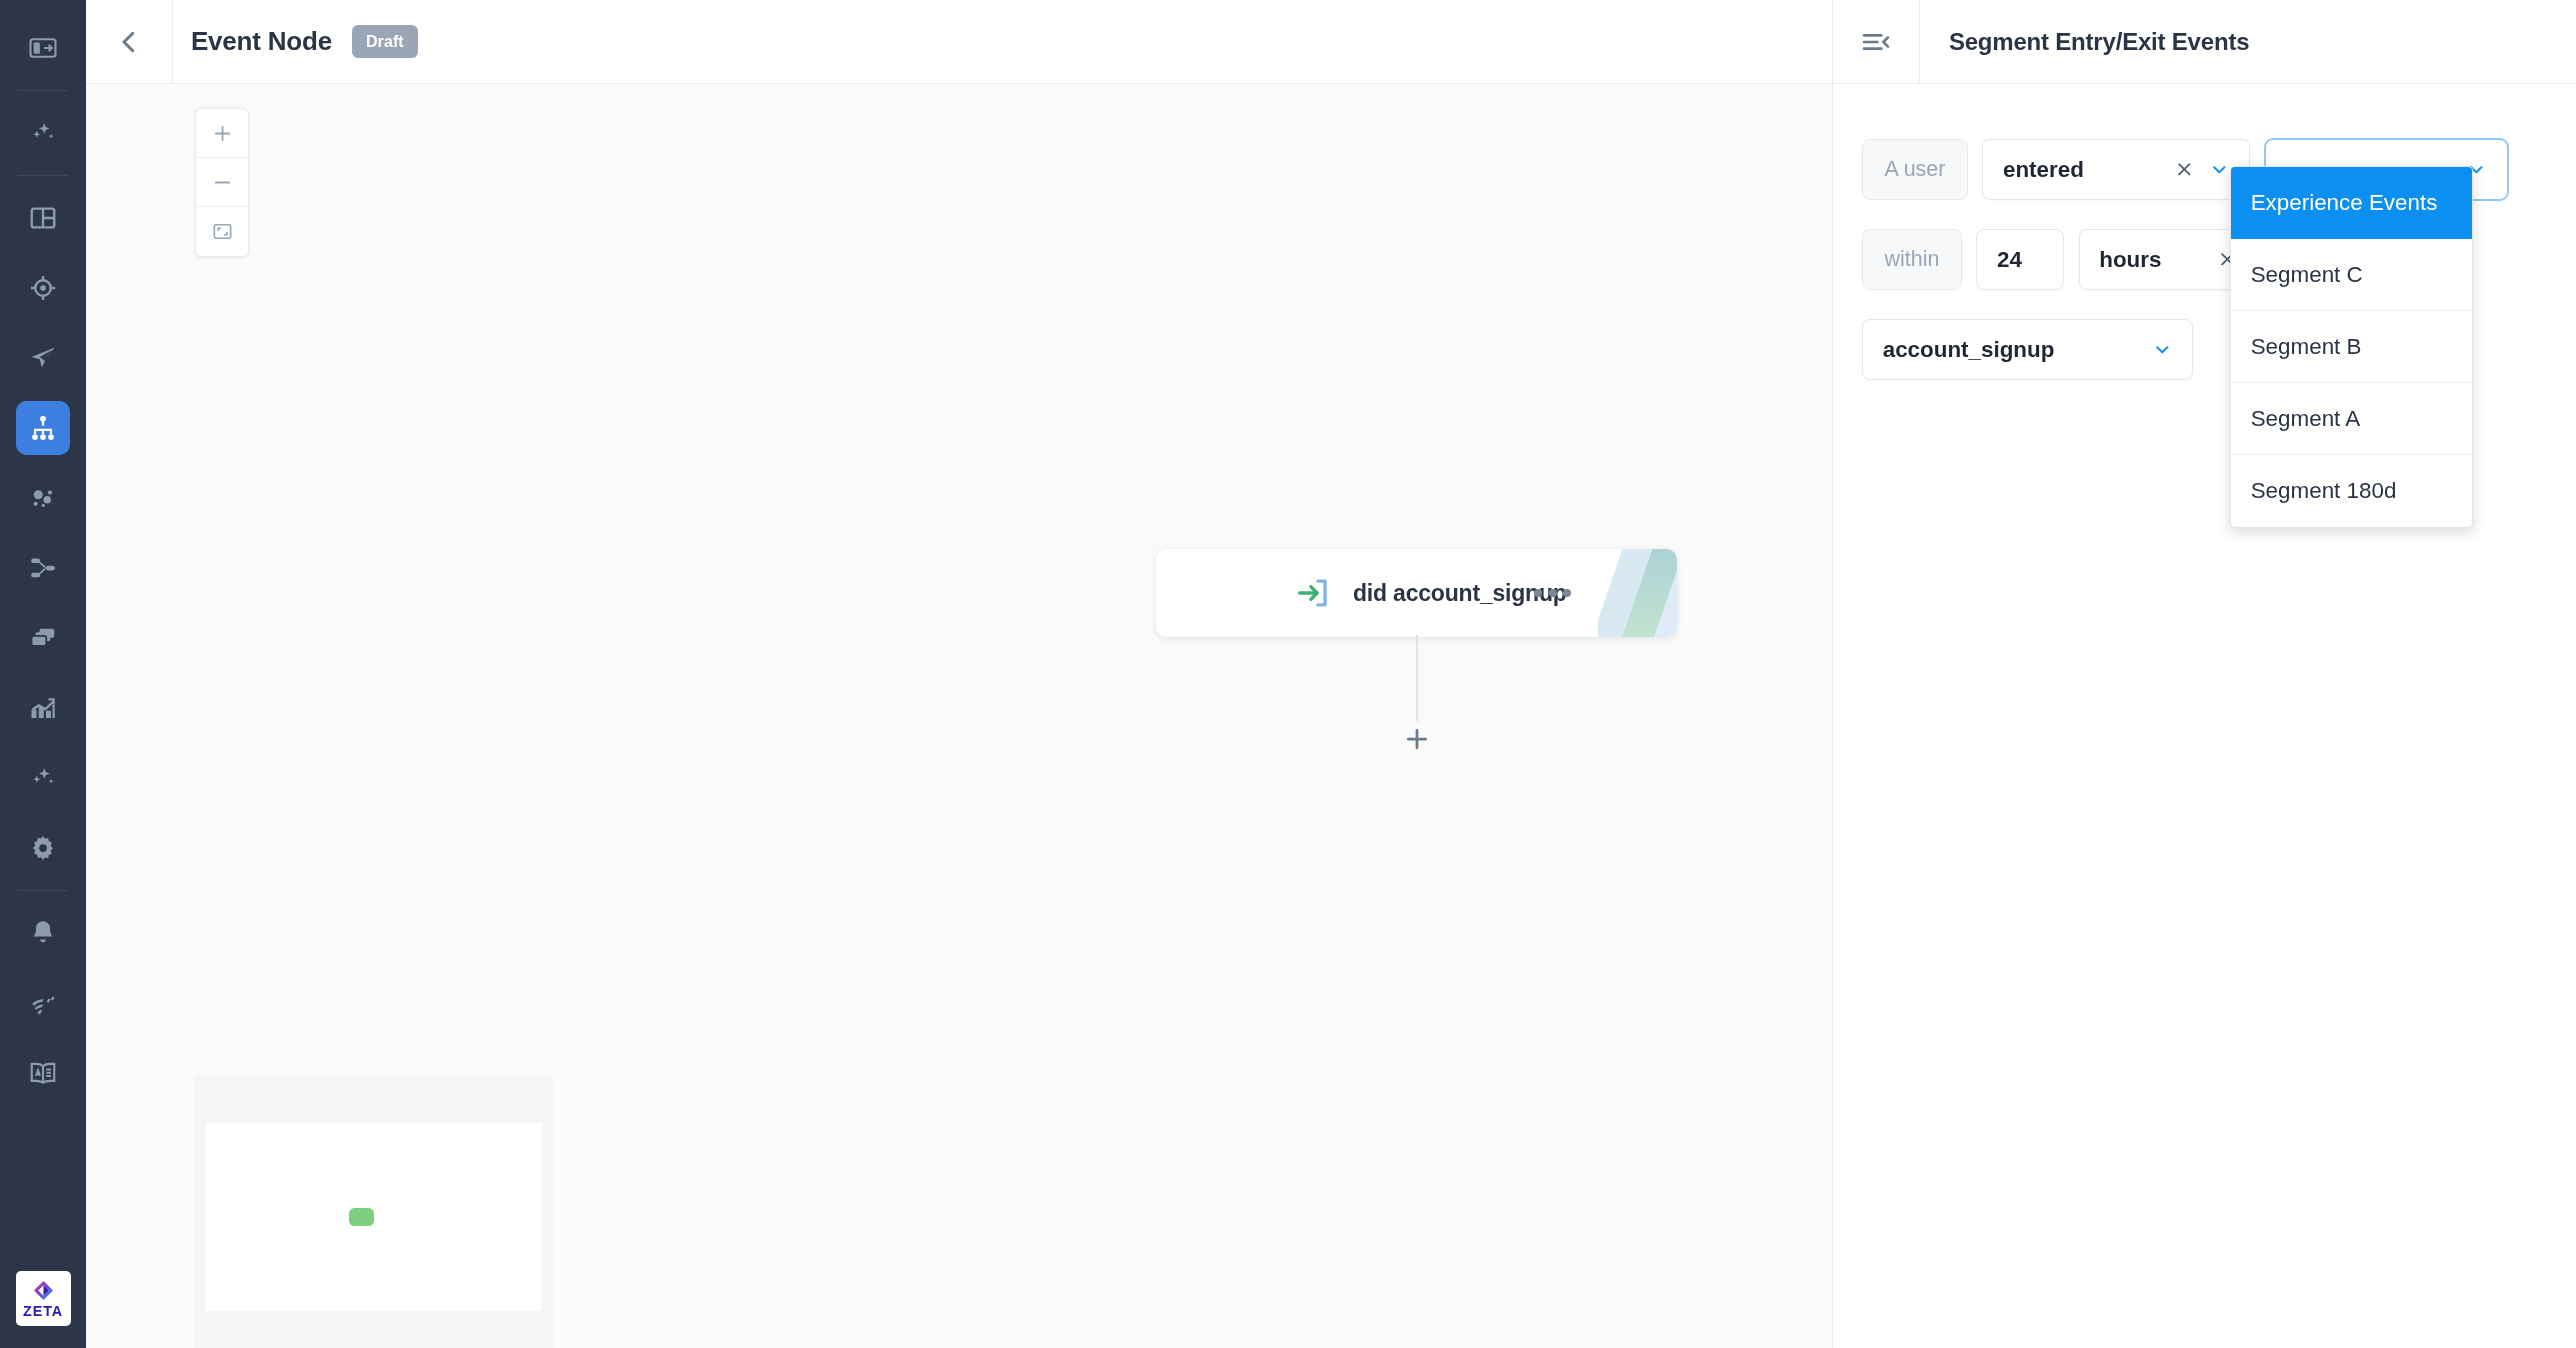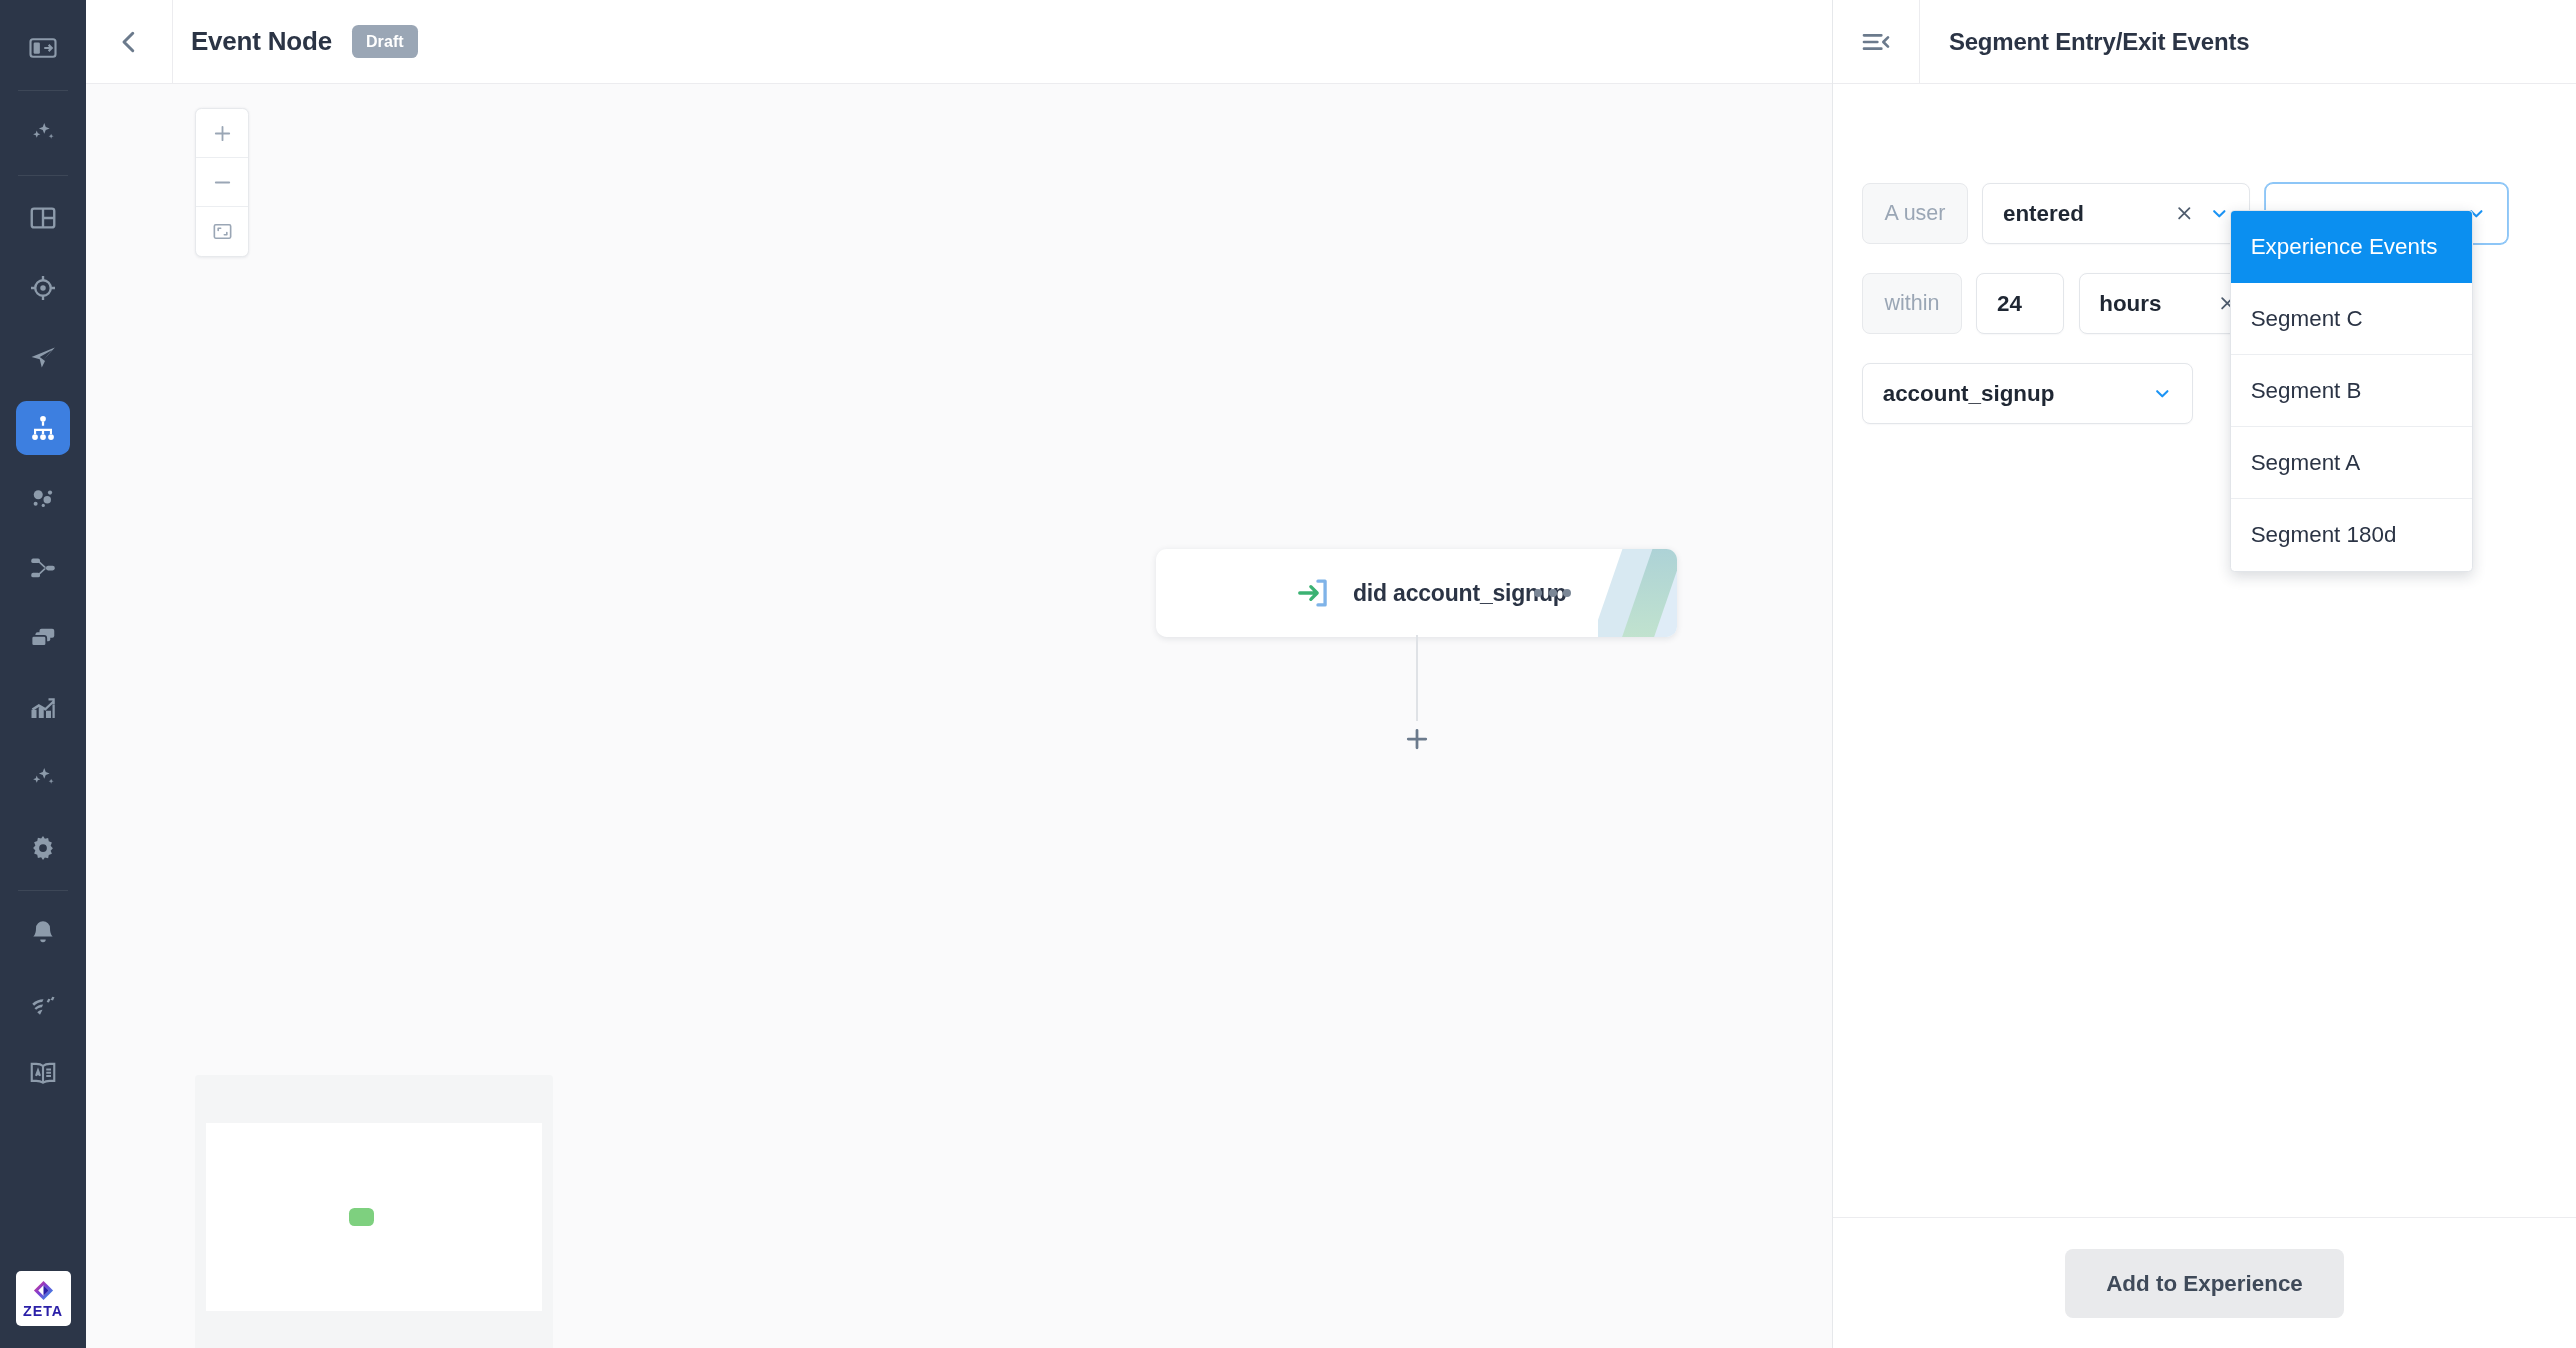--- a/index.html
+++ b/index.html
@@ -117,21 +117,21 @@
     position: absolute; left: 10.7px; top: 48px; width: 336px; height: 188px; background: #ffffff;
   }
   .minimap-node {
     position: absolute; left: 143px; top: 85px; width: 25px; height: 18px;
     border-radius: 5.4px; background: #7ed07f;
   }
 
   
   .panel {
     width: 744px; flex: 0 0 744px; height: 1349px; background: #ffffff;
-    border-left: 0.9px solid #e6e8eb; position: relative; display: flex; flex-direction: column; gap: 44px;
+    border-left: 0.9px solid #e6e8eb; position: relative; display: flex; flex-direction: column;
   }
   .panel-head { height: 84px; display: flex; align-items: center; border-bottom: 0.9px solid #ececef; flex: 0 0 84px; }
   .panel-collapse {
     width: 86px; height: 84px; display: flex; align-items: center; justify-content: center;
     color: #6b7a8c; cursor: pointer;
   }
   .panel-head-div { width: 0.9px; height: 84px; background: #ececef; }
   .panel-title { font-size: 24px; font-weight: 700; color: #2b3445; margin-left: 29px; letter-spacing: -0.2px; }
 
   .panel-body { flex: 1 1 auto; position: relative; padding: 55px 0 0 29px; }
@@ -474,18 +474,15 @@
 
       <div class="dropdown">
         <div class="dd-item sel">Experience Events</div>
         <div class="dd-item">Segment C</div>
         <div class="dd-item">Segment B</div>
         <div class="dd-item">Segment A</div>
         <div class="dd-item">Segment 180d</div>
       </div>
     </div>
 
-    <div class="panel-foot">
-      <button class="add-exp-btn">Add to Experience</button>
-    </div>
   </aside>
 </div>
 
 
 </body></html>

